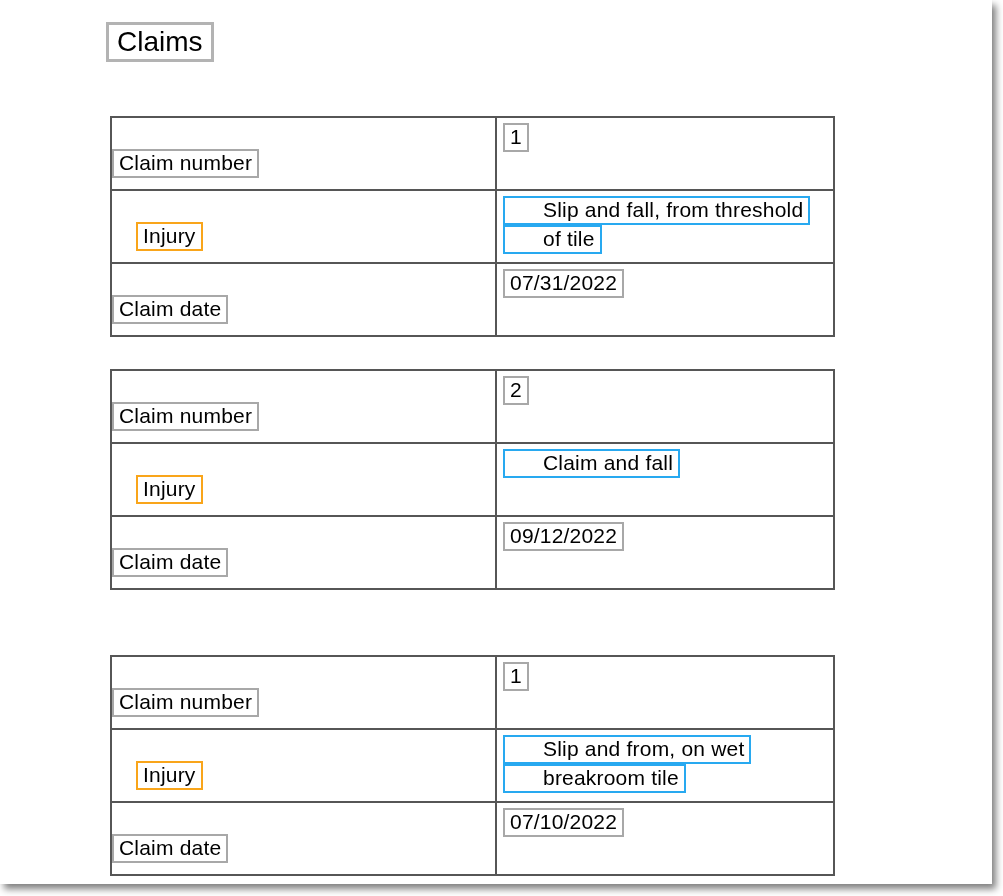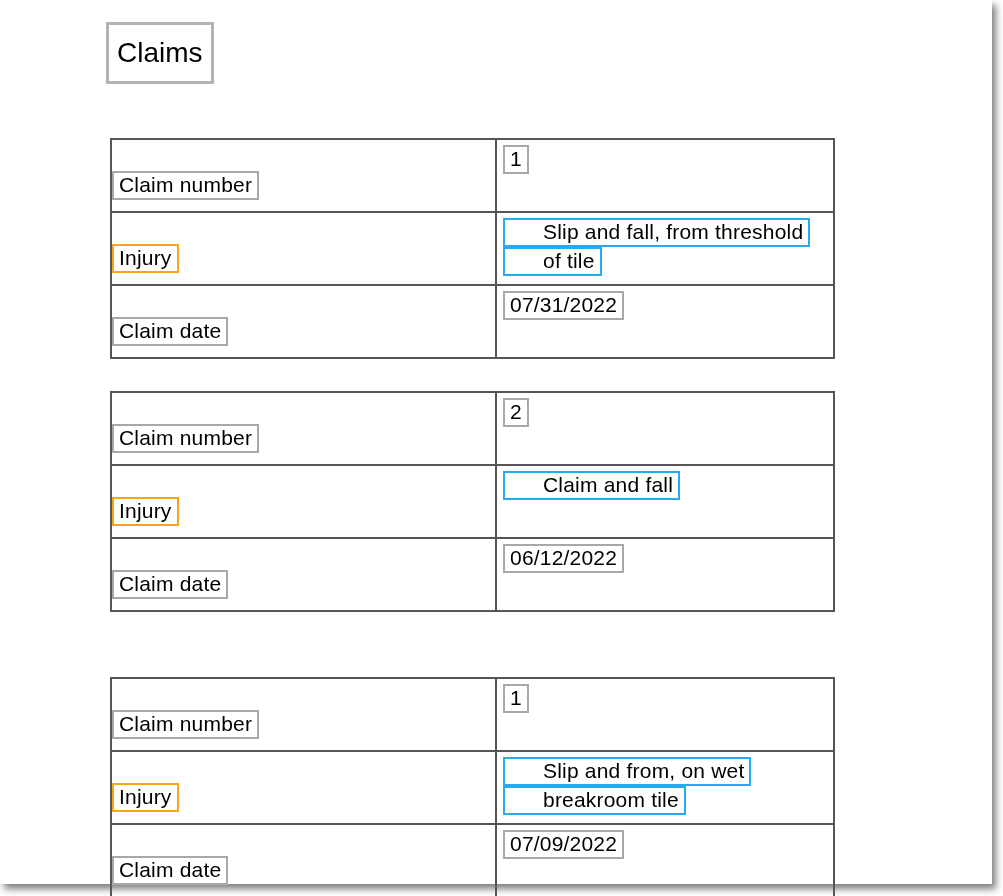--- a/index.html
+++ b/index.html
@@ -30,21 +30,21 @@
     background: var(--page-bg);
     box-shadow: 4px 5px 7px rgba(0,0,0,0.5);
     padding-top: 22px;
   }
   .title-box {
     display: inline-block;
     margin-left: 106px;
     font-size: 28px;
     font-weight: 400;
     line-height: 26px;
-    padding: 15px 8px;
+    padding: 4px 8px;
     border: 3px solid var(--title-box-border);
   }
   .tables { }
   .claim-table {
     border-collapse: collapse;
     table-layout: fixed;
     width: 723px;
     margin-left: 110px;
   }
   .tables .claim-table:nth-child(1) { margin-top: 54px; }
@@ -67,21 +67,21 @@
     text-align: left;
     vertical-align: top;
     padding: 5px 6px 0 6px;
   }
   .fbox {
     display: inline-block;
     border: 2px solid var(--field-box-border);
     padding: 1px 5px 2px 5px;
     line-height: 22px;
   }
-  .fbox.orange { border-color: var(--injury-label-border); }
+  .fbox.orange { border-color: var(--injury-label-border); margin-left: 24px; }
   .fbox.blue   { border-color: var(--injury-value-border); padding-left: 38px; }
   .injury-line {
     display: block;
     width: fit-content;
     margin: 0;
   }
 </style>
 </head>
 <body>
 
@@ -146,21 +146,21 @@
         <td class="value-cell">
 
         <span class="fbox blue injury-line">Claim and fall</span>
             </td>
       </tr>
       <tr>
         <td class="label-cell">
           <span class="fbox gray">Claim date</span>
         </td>
         <td class="value-cell">
-          <span class="fbox gray">06/12/2022</span>
+          <span class="fbox gray">09/12/2022</span>
         </td>
       </tr>
     </tbody>
   </table>
 
   <table class="claim-table">
     <colgroup>
       <col class="col-label">
       <col class="col-value">
     </colgroup>
@@ -181,20 +181,20 @@
 
         <span class="fbox blue injury-line">Slip and from, on wet</span>
               <span class="fbox blue injury-line">breakroom tile</span>
             </td>
       </tr>
       <tr>
         <td class="label-cell">
           <span class="fbox gray">Claim date</span>
         </td>
         <td class="value-cell">
-          <span class="fbox gray">07/09/2022</span>
+          <span class="fbox gray">07/10/2022</span>
         </td>
       </tr>
     </tbody>
   </table>
 </div>
 
 </div>
 
 </body></html>

